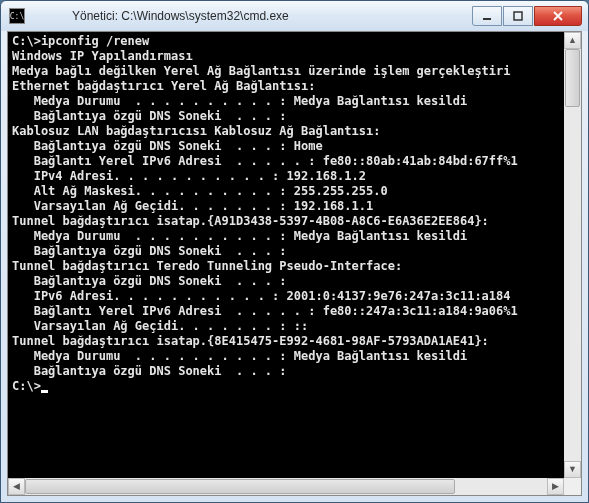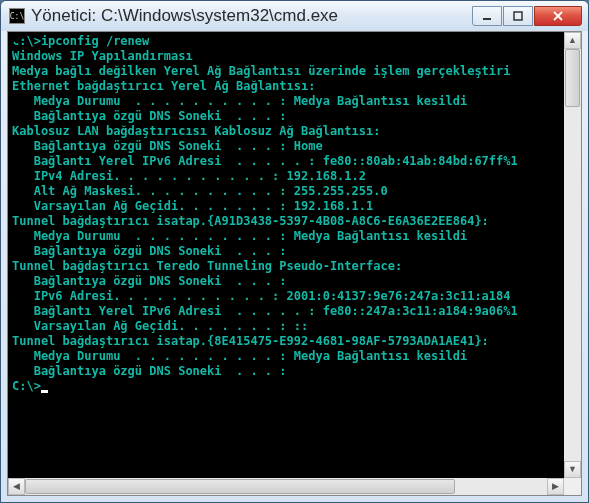--- a/index.html
+++ b/index.html
@@ -37,24 +37,25 @@
   position: relative;
   display: flex;
   align-items: center;
   justify-content: center;
   font-size: 8px;
   color: #ccc;
   font-family: monospace;
 }
 .title-text {
   flex: 1;
-  font-size: 17px;
+  font-size: 12px;
   color: #2a2a2a;
   white-space: nowrap;
   overflow: hidden;
+  margin-left: 41px;
 }
 .win-buttons {
   display: flex;
   gap: 0;
 }
 .win-btn {
   width: 30px;
   height: 20px;
   border: 1px solid #7a94b0;
   border-radius: 3px;
@@ -83,25 +84,24 @@
 }
 .console {
   position: absolute;
   top: 0; left: 0;
   width: calc(100% - 17px);
   height: calc(100% - 17px);
   padding: 2px 4px;
   font-family: "Consolas", "Lucida Console", monospace;
   font-size: 12px;
   line-height: 15px;
-  color: #14b8a6;
+  color: #e5e5e5;
   white-space: pre;
   overflow: hidden;
   font-weight: bold;
-  border-radius: 27px;
 }
 .console-line { white-space: pre; }
 .vscroll {
   position: absolute;
   top: 0; right: 0;
   width: 17px;
   height: calc(100% - 17px);
   background: #efefef;
   display: flex;
   flex-direction: column;

